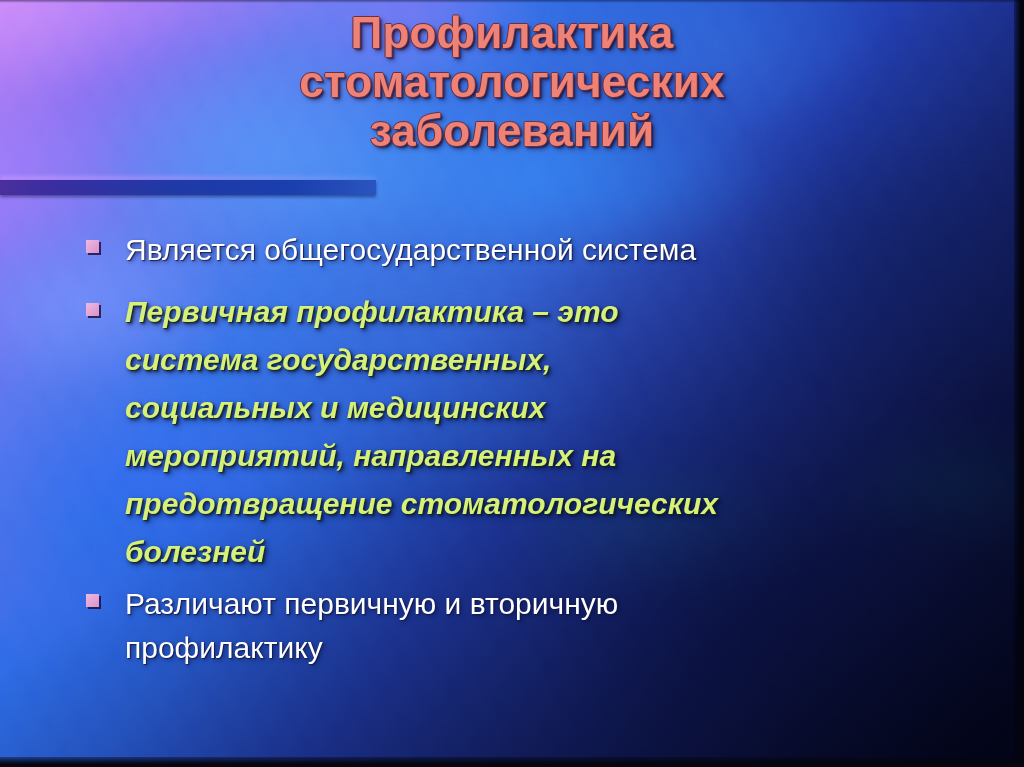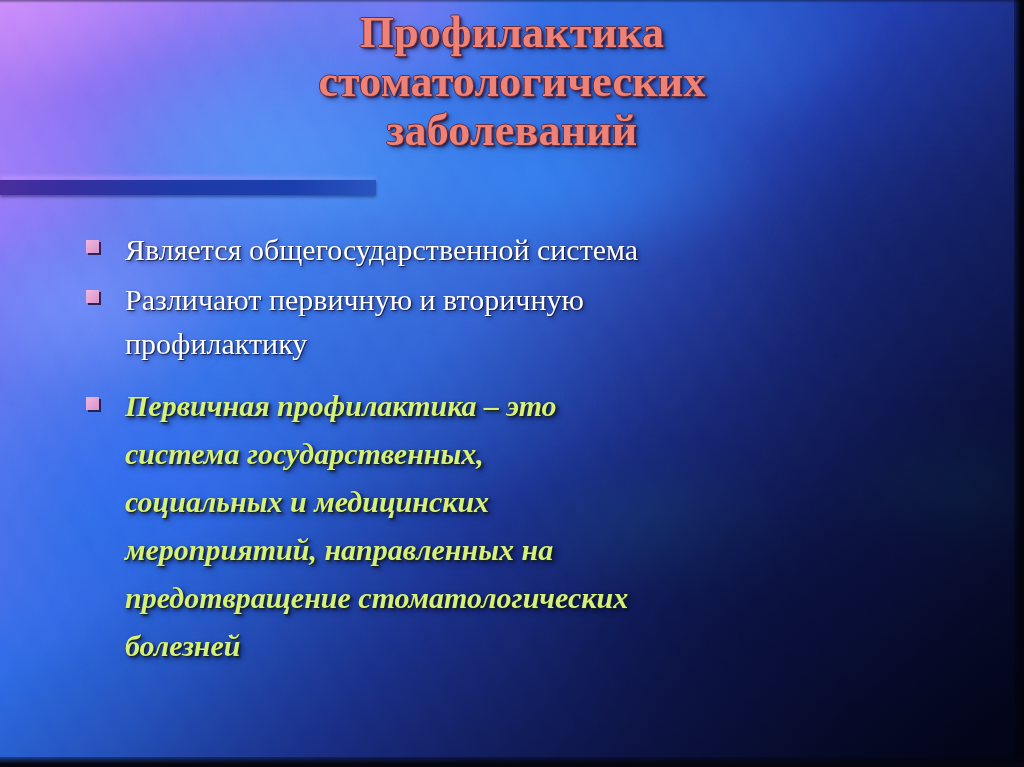--- a/index.html
+++ b/index.html
@@ -15,21 +15,20 @@
     font-family: "Liberation Sans", "DejaVu Sans", sans-serif;
   }
 
   
   .slide {
     position: relative;
     width: 1024px;
     height: 767px;
     overflow: hidden;
     background: #7f1d1d;
-    font-family: Liberation Serif, serif;
   }
 
   
   .bg-base {
     position: absolute;
     inset: 0;
     background:
       linear-gradient(128deg,
         #b478f0 0%,
         #8a6ef2 9%,
@@ -227,30 +226,30 @@
     <div class="divider-bar"></div>
   </div>
 
   <div class="body">
 
     <div class="bullet-row row-white">
       <span class="bullet-marker"></span>
       <span class="bullet-text">Является общегосударственной система</span>
     </div>
 
-    <div class="bullet-row row-white">
-      <span class="bullet-marker"></span>
-      <span class="bullet-text">Различают первичную и вторичную
-профилактику</span>
-    </div>
-
     <div class="bullet-row row-green">
       <span class="bullet-marker"></span>
       <span class="bullet-text">Первичная профилактика – это
 система государственных,
 социальных и медицинских
 мероприятий, направленных на
 предотвращение стоматологических
 болезней</span>
     </div>
 
+    <div class="bullet-row row-white">
+      <span class="bullet-marker"></span>
+      <span class="bullet-text">Различают первичную и вторичную
+профилактику</span>
+    </div>
+
   </div>
 </div>
 
 </body></html>

